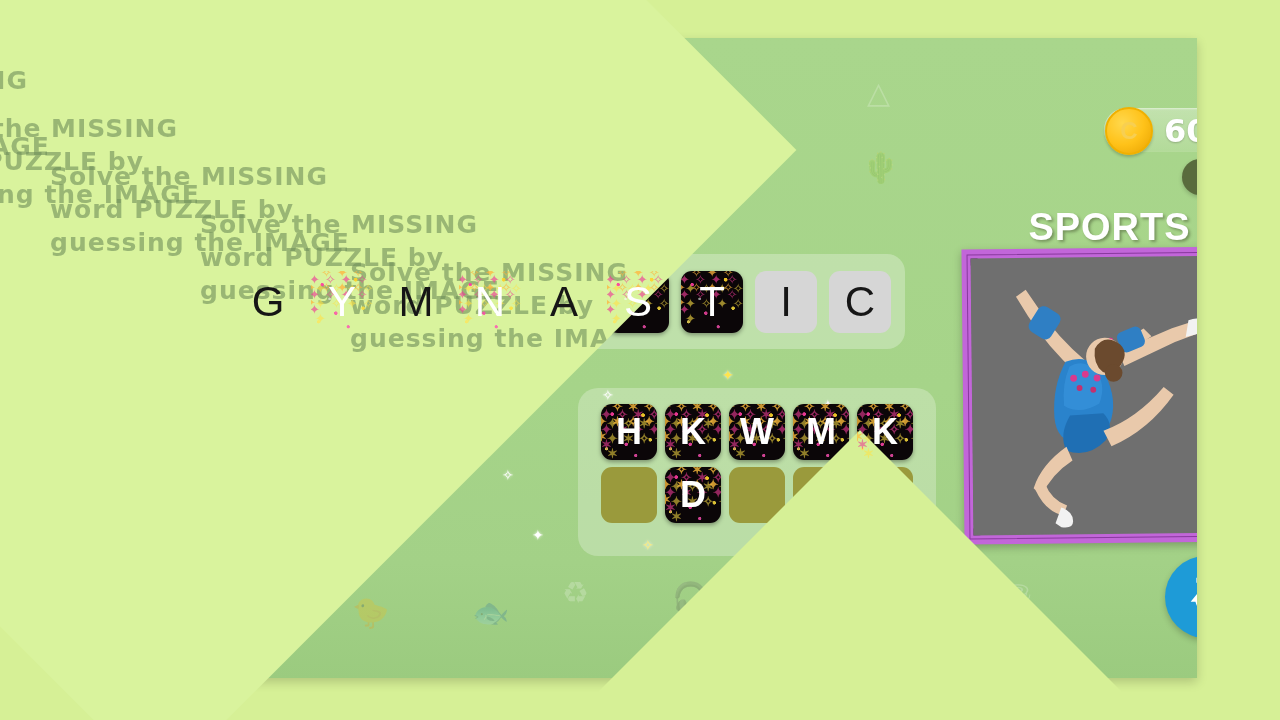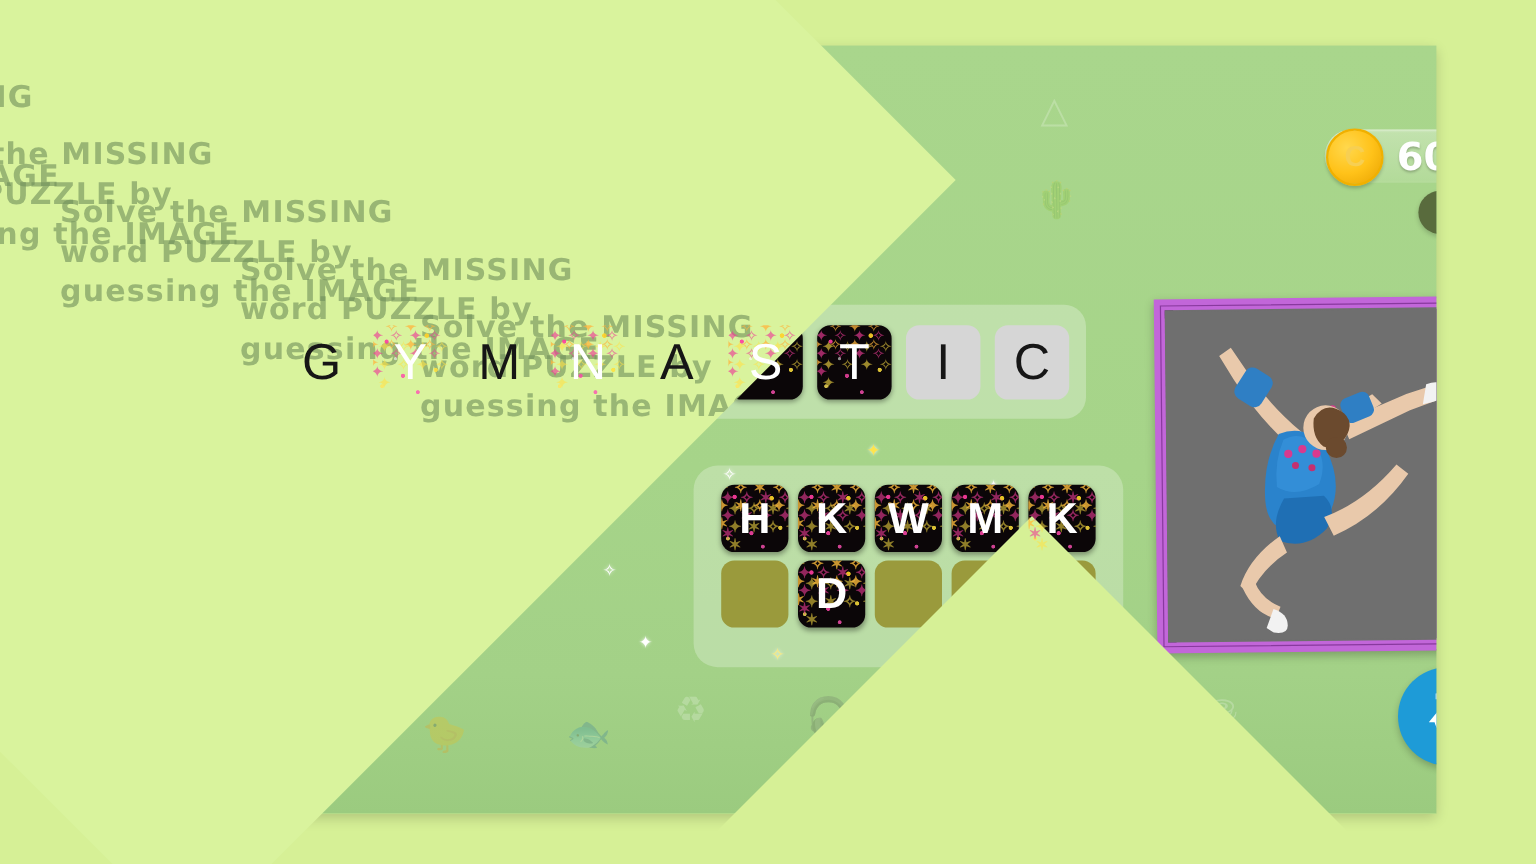--- a/index.html
+++ b/index.html
@@ -545,20 +545,21 @@
 
     <div id="coin-bar"></div>
     <div id="coin-icon" class="coin">C</div>
     <div id="coin-count">60</div>
 
     <div id="mode-button">
       <span class="chev">‹</span>
 
     </div>
 
+    <div id="category-title">SPORTS</div>
 
     <div id="picture-frame">
       <div class="inner-line"></div>
       <div class="corner" style="left:9px;top:9px;"></div>
 
       <div class="corner" style="left:9px;bottom:9px;"></div>
 
       <div id="photo">
         <svg viewBox="0 0 280 280" width="100%" height="100%">
           <rect x="0" y="0" width="280" height="280" fill="#6f6f6f"></rect>

